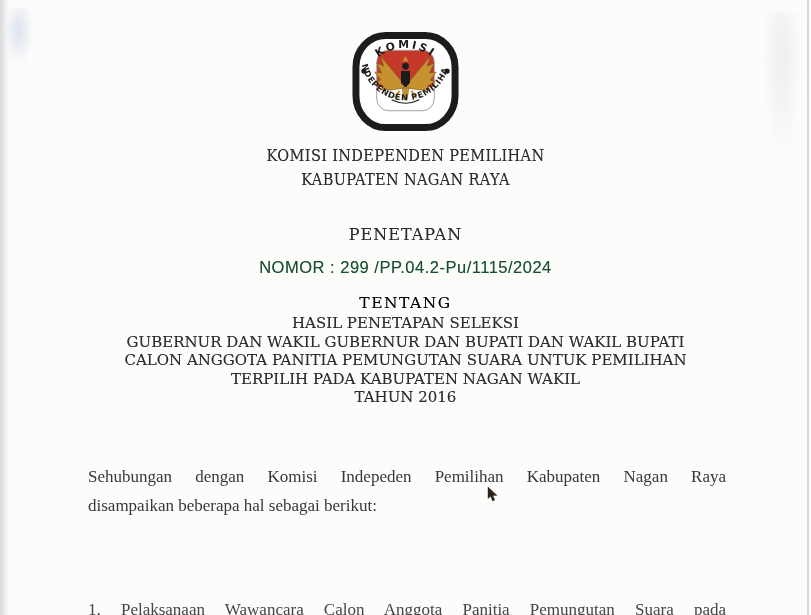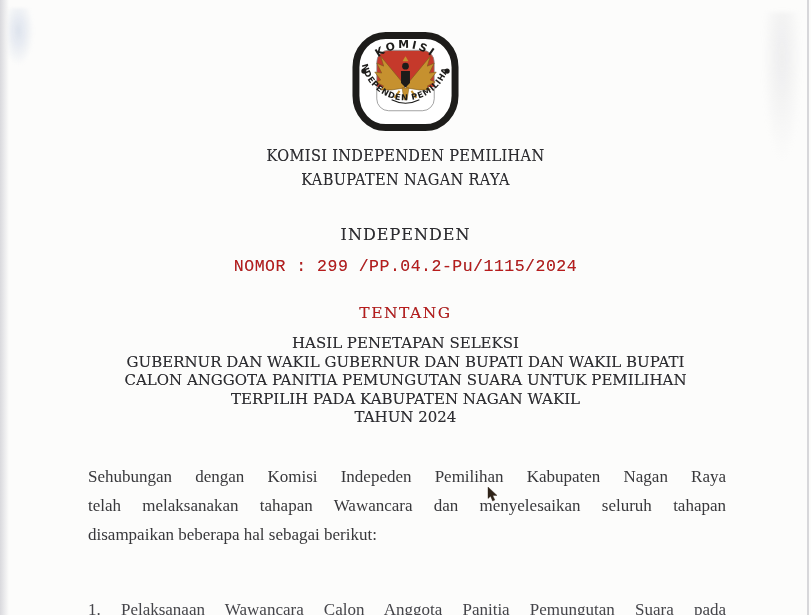--- a/index.html
+++ b/index.html
@@ -21,24 +21,24 @@
   
   .center{position:absolute;left:0;right:0;text-align:center;white-space:nowrap;}
   .soft{text-shadow:0 0 .5px rgba(40,40,45,.45);}
   .org-line{
     font-family:"DejaVu Serif",serif;font-size:17.5px;line-height:20px;
     color:#2c2c30;letter-spacing:.4px;transform:scaleX(.83);
   }
   .org1{top:145px;}
   .org2{top:169px;}
   .doc-type{top:225px;font-family:"DejaVu Serif",serif;font-size:16px;line-height:20px;letter-spacing:1px;color:#2c2c30;}
-  .nomor{top:257px;font-family:Liberation Mono, monospace;font-size:16.5px;line-height:20px;letter-spacing:.5px;color:#b91c1c;}
-  .tentang{top:294px;font-family:"DejaVu Serif",serif;font-size:15.5px;line-height:18px;letter-spacing:1.5px;color:#b91c1c;margin-top:10px;}
+  .nomor{top:257px;font-family:Liberation Sans, sans-serif;font-size:16.5px;line-height:20px;letter-spacing:.5px;color:#14532d;}
+  .tentang{top:294px;font-family:"DejaVu Serif",serif;font-size:15.5px;line-height:18px;letter-spacing:1.5px;color:#000000;}
   .title-block{
-    position:absolute;left:0;right:0;top:334px;text-align:center;
+    position:absolute;left:0;right:0;top:314px;text-align:center;
     font-family:"DejaVu Serif",serif;font-size:15px;line-height:18.6px;
     color:#2c2c30;
   }
   .title-block div{white-space:nowrap;}
   
   .body-block{
     position:absolute;left:88px;width:638px;top:462px;
     font-size:17px;line-height:29px;color:#38383b;
   }
   .jline{text-align:justify;text-align-last:justify;}
@@ -98,35 +98,34 @@
       </text>
       <text font-family="DejaVu Sans, sans-serif" font-size="8.4" font-weight="bold" fill="#1d1c1a" letter-spacing="0.7" text-anchor="middle">
         <textPath href="#arcBottom" startOffset="50%">INDEPENDEN PEMILIHAN</textPath>
       </text>
     </svg>
   </div>
 
   <div class="center org-line org1 soft">KOMISI INDEPENDEN PEMILIHAN</div>
   <div class="center org-line org2 soft">KABUPATEN NAGAN RAYA</div>
 
-  <div class="center doc-type soft">INDEPENDEN</div>
+  <div class="center doc-type soft">PENETAPAN</div>
   <div class="center nomor soft">NOMOR : 299 /PP.04.2-Pu/1115/2024</div>
   <div class="center tentang soft">TENTANG</div>
 
   <div class="title-block soft">
     <div>HASIL PENETAPAN SELEKSI</div>
     <div>GUBERNUR DAN WAKIL GUBERNUR DAN BUPATI DAN WAKIL BUPATI</div>
     <div>CALON ANGGOTA PANITIA PEMUNGUTAN SUARA UNTUK PEMILIHAN</div>
     <div>TERPILIH PADA KABUPATEN NAGAN WAKIL</div>
-    <div>TAHUN 2024</div>
+    <div>TAHUN 2016</div>
   </div>
 
   <div class="body-block">
     <div class="jline">Sehubungan dengan Komisi Indepeden Pemilihan Kabupaten Nagan Raya</div>
-    <div class="jline">telah melaksanakan tahapan Wawancara dan menyelesaikan seluruh tahapan</div>
     <div class="lline">disampaikan beberapa hal sebagai berikut:</div>
   </div>
 
   <div class="list-line">1. Pelaksanaan Wawancara Calon Anggota Panitia Pemungutan Suara pada</div>
 
   <svg class="cursor" viewBox="0 0 12 15">
     <path d="M1,0 L1,11.5 L3.6,9.2 L5.6,14 L7.8,13 L5.8,8.4 L10,8.4 Z" fill="#2f2318" stroke="#2f2318" stroke-width="0.4"></path>
   </svg>
 
 </div>

